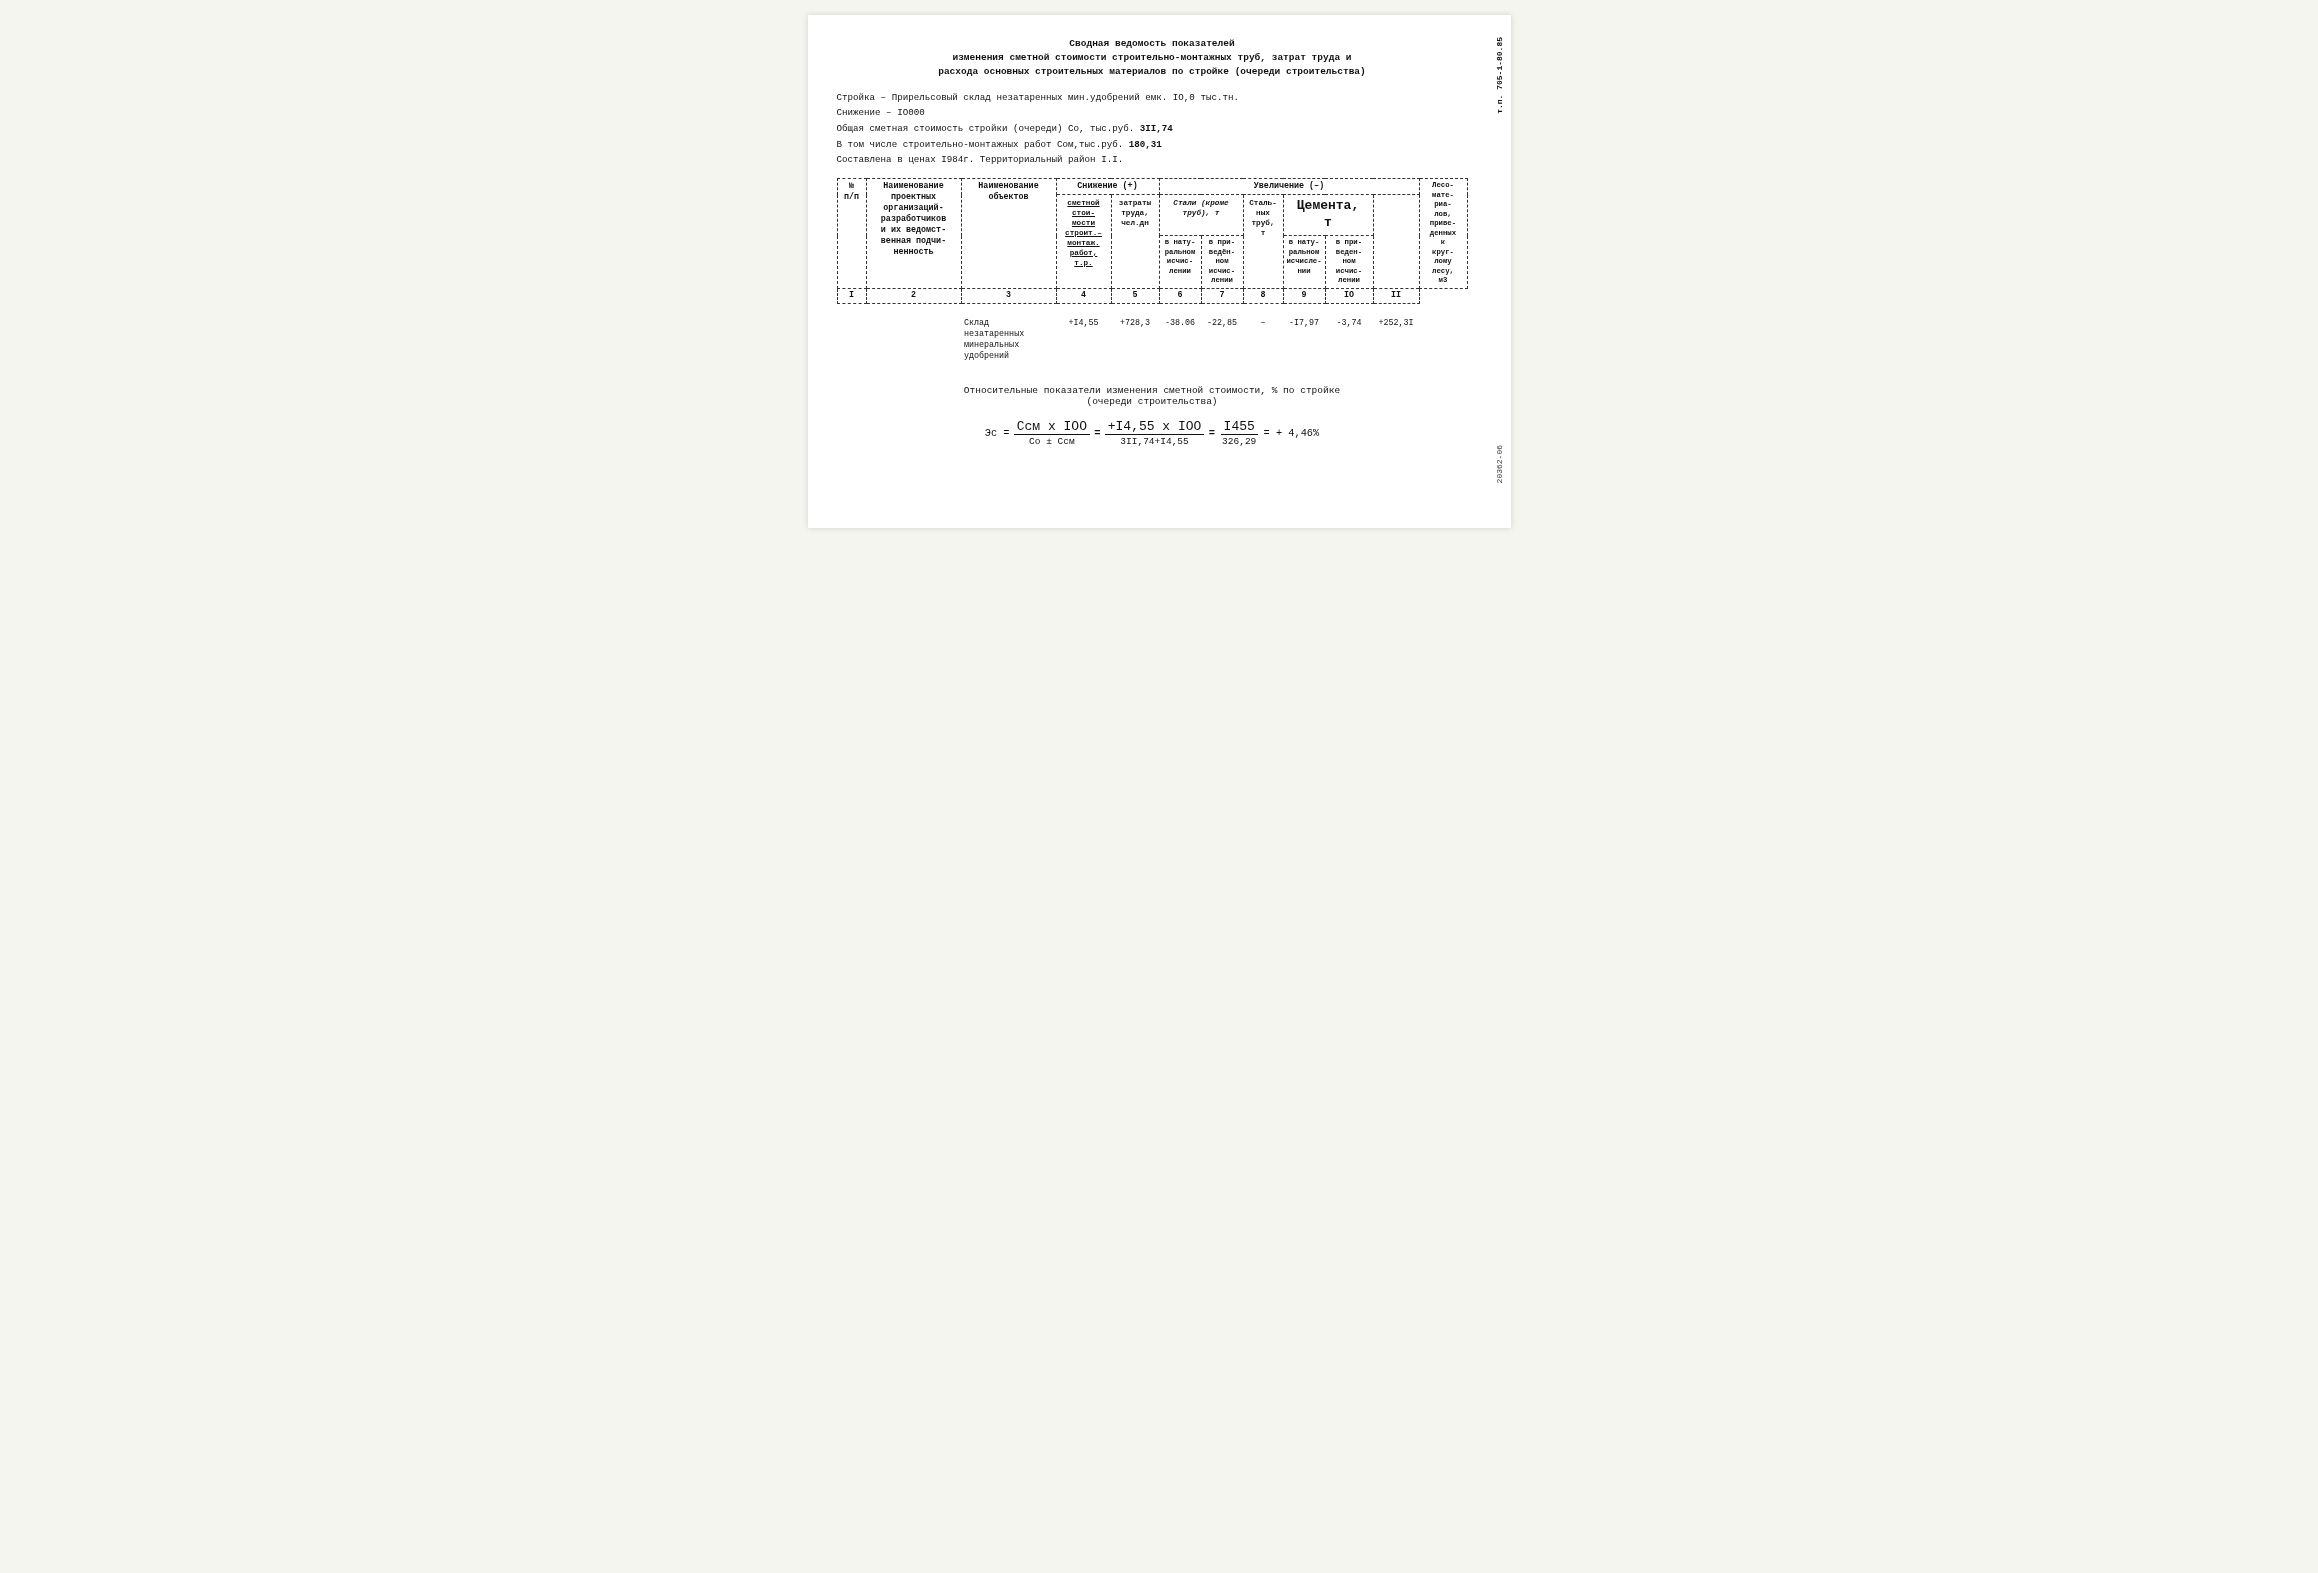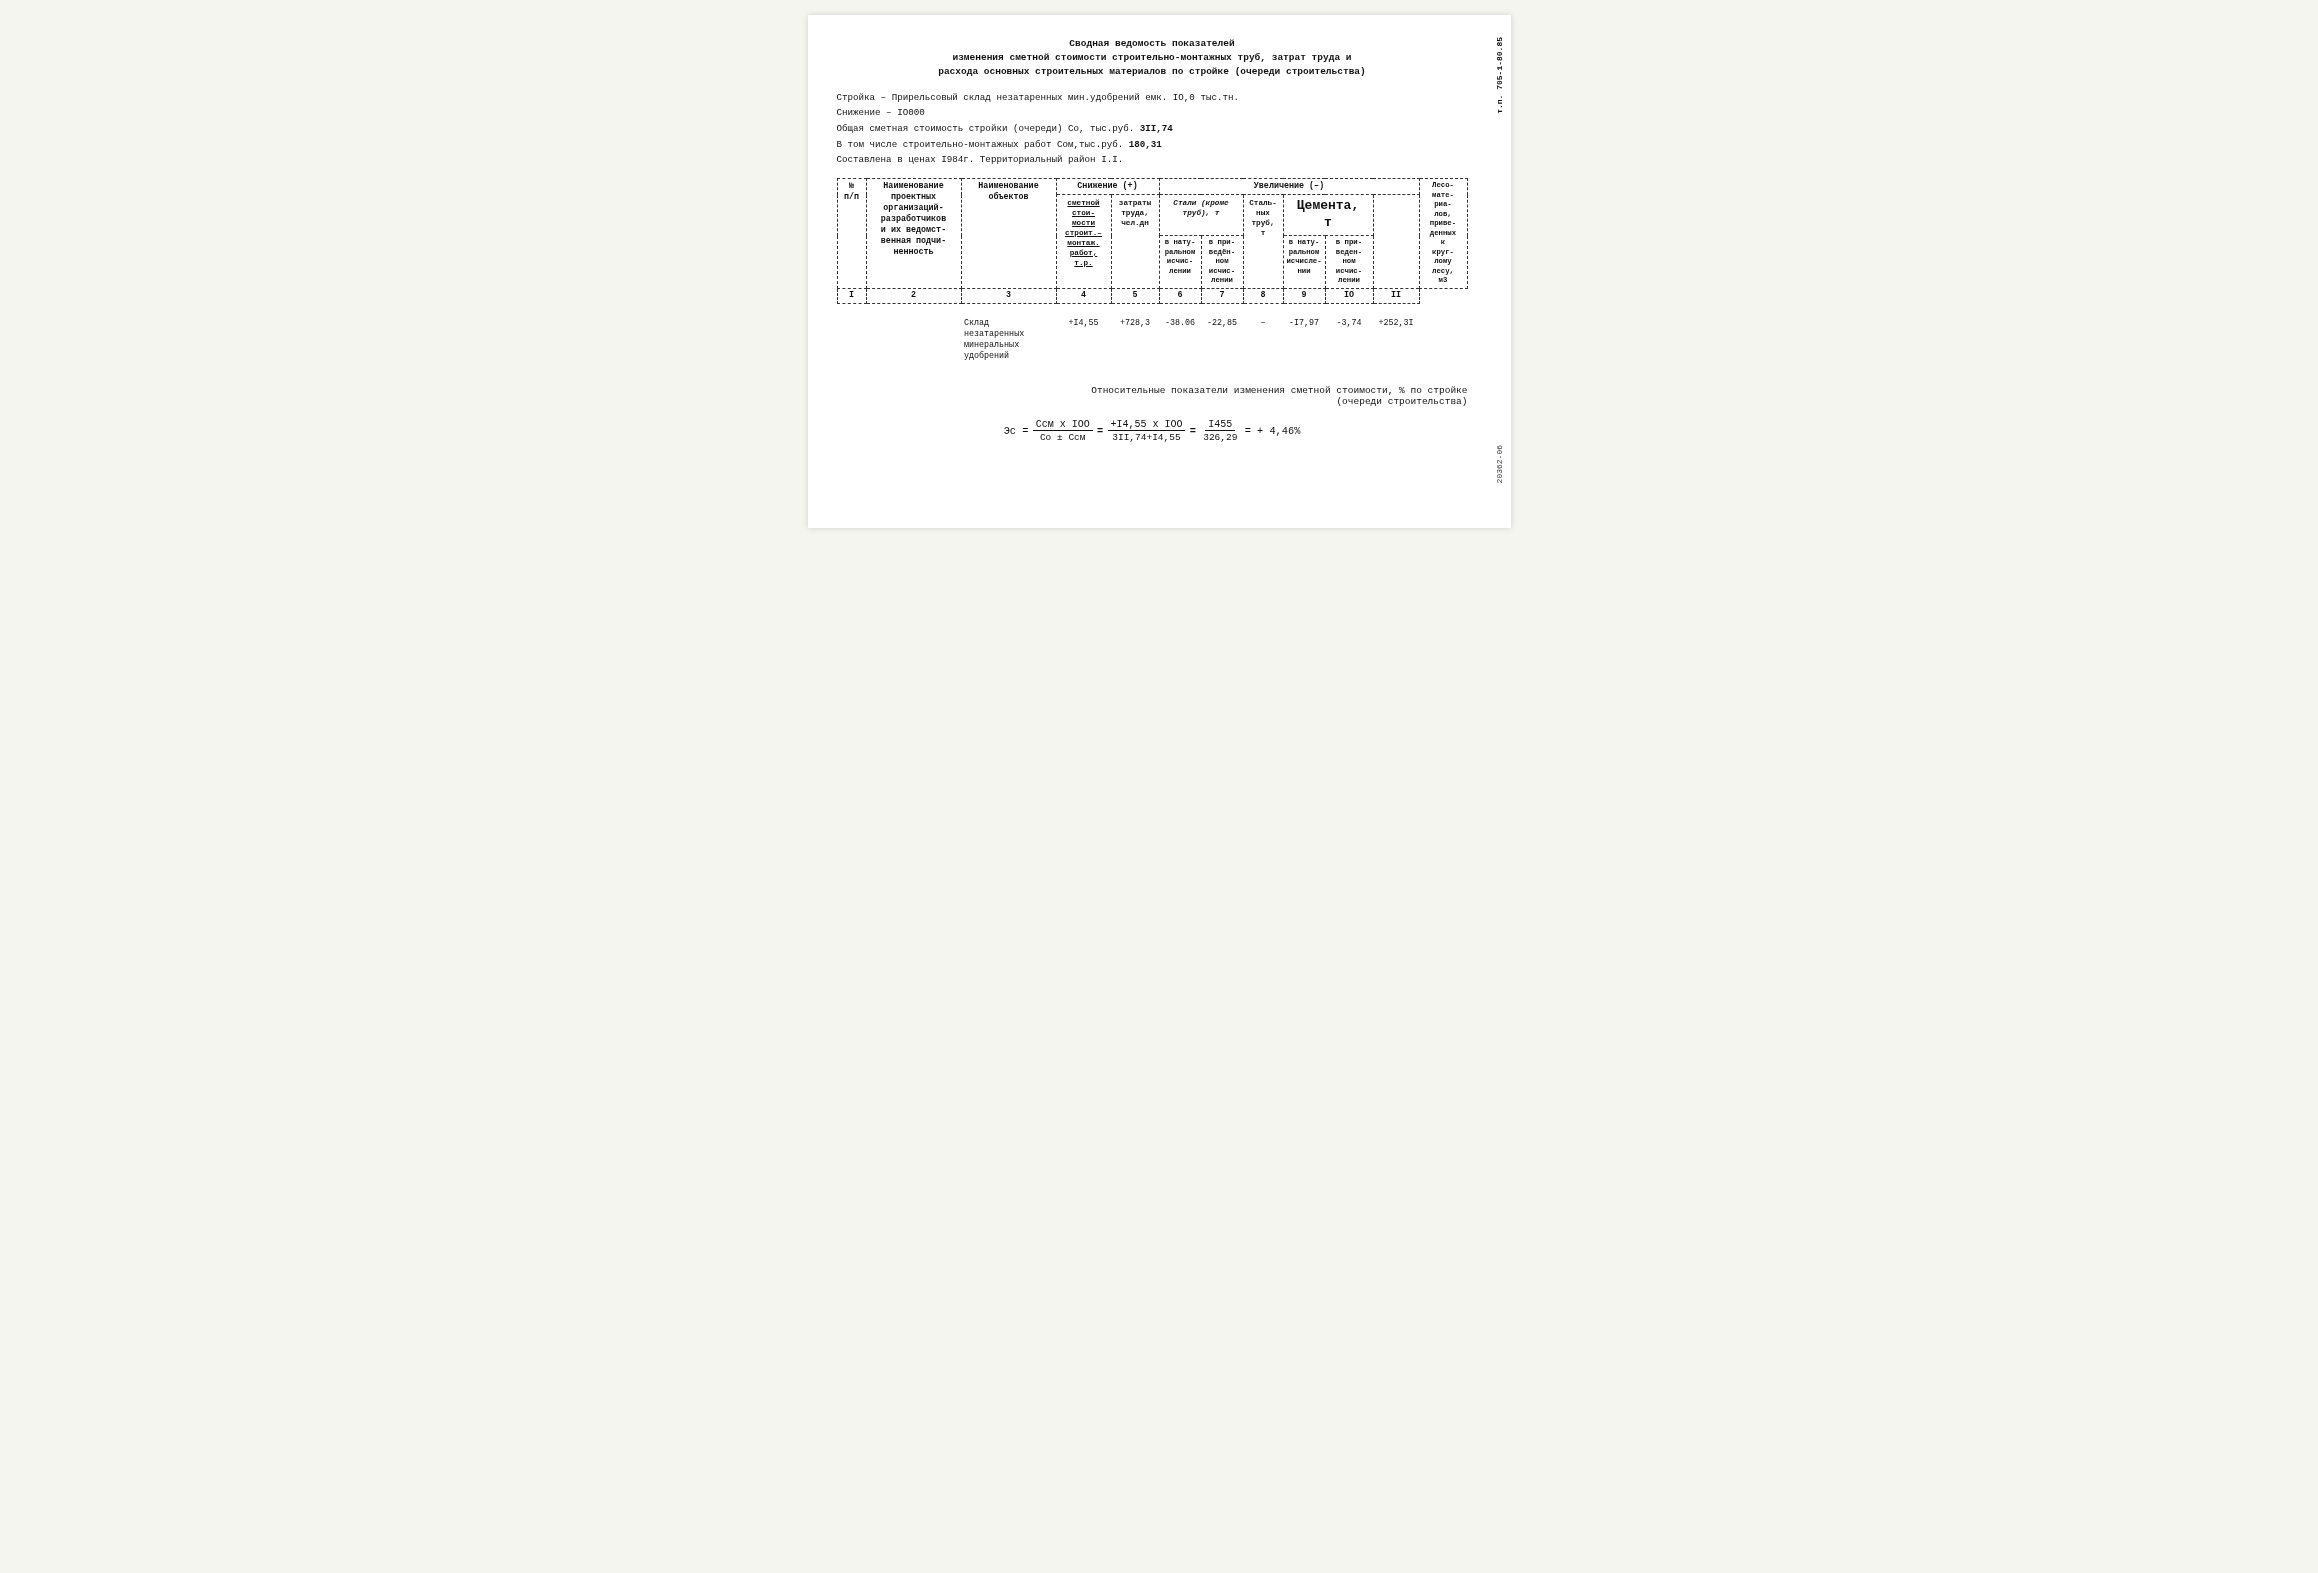--- a/index.html
+++ b/index.html
@@ -81,41 +81,41 @@
       bottom: 44px;
       writing-mode: vertical-rl;
       text-orientation: mixed;
       transform: rotate(180deg);
       font-size: 8px;
       color: #333;
       line-height: 1.2;
     }
     .relative-block {
       margin-top: 11px;
-      text-align: right;
+      text-align: center;
       font-size: 9.5px;
     }
     .relative-block .formula-line {
       margin-top: 11.7px;
       display: flex;
       align-items: center;
       justify-content: center;
       gap: 4.4px;
       font-size: 10.3px;
     }
     .fraction {
       display: inline-flex;
       flex-direction: column;
       align-items: center;
       vertical-align: middle;
     }
     .fraction .numerator {
       border-bottom: 1.1px solid #111;
       padding: 0 2.9px 0.7px 2.9px;
-      font-size: 10px;
+      font-size: 13px;
     }
     .fraction .denominator {
       padding: 0.7px 2.9px 0 2.9px;
       font-size: 9.5px;
     }
     .eq-sign {
       font-size: 10.3px;
       font-weight: bold;
     }
   </style>

